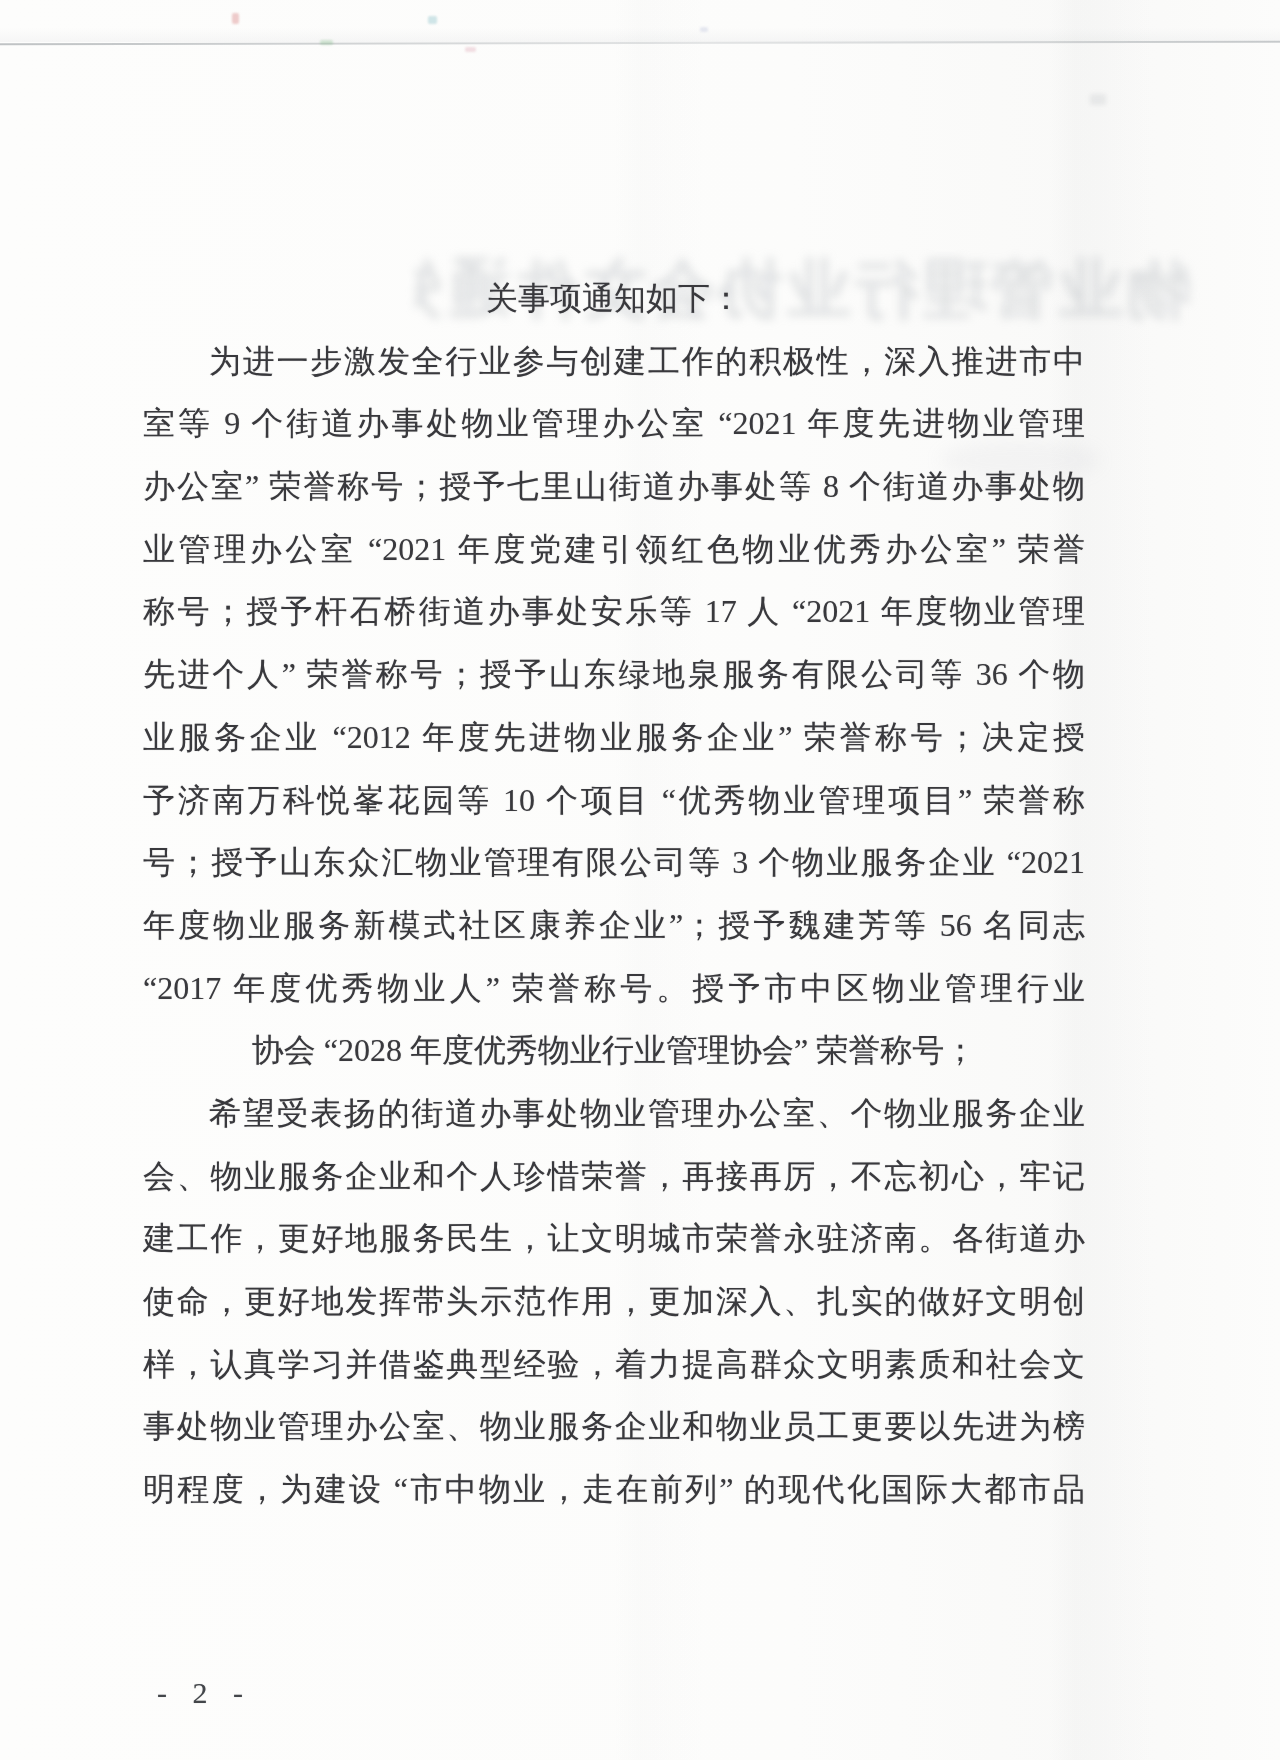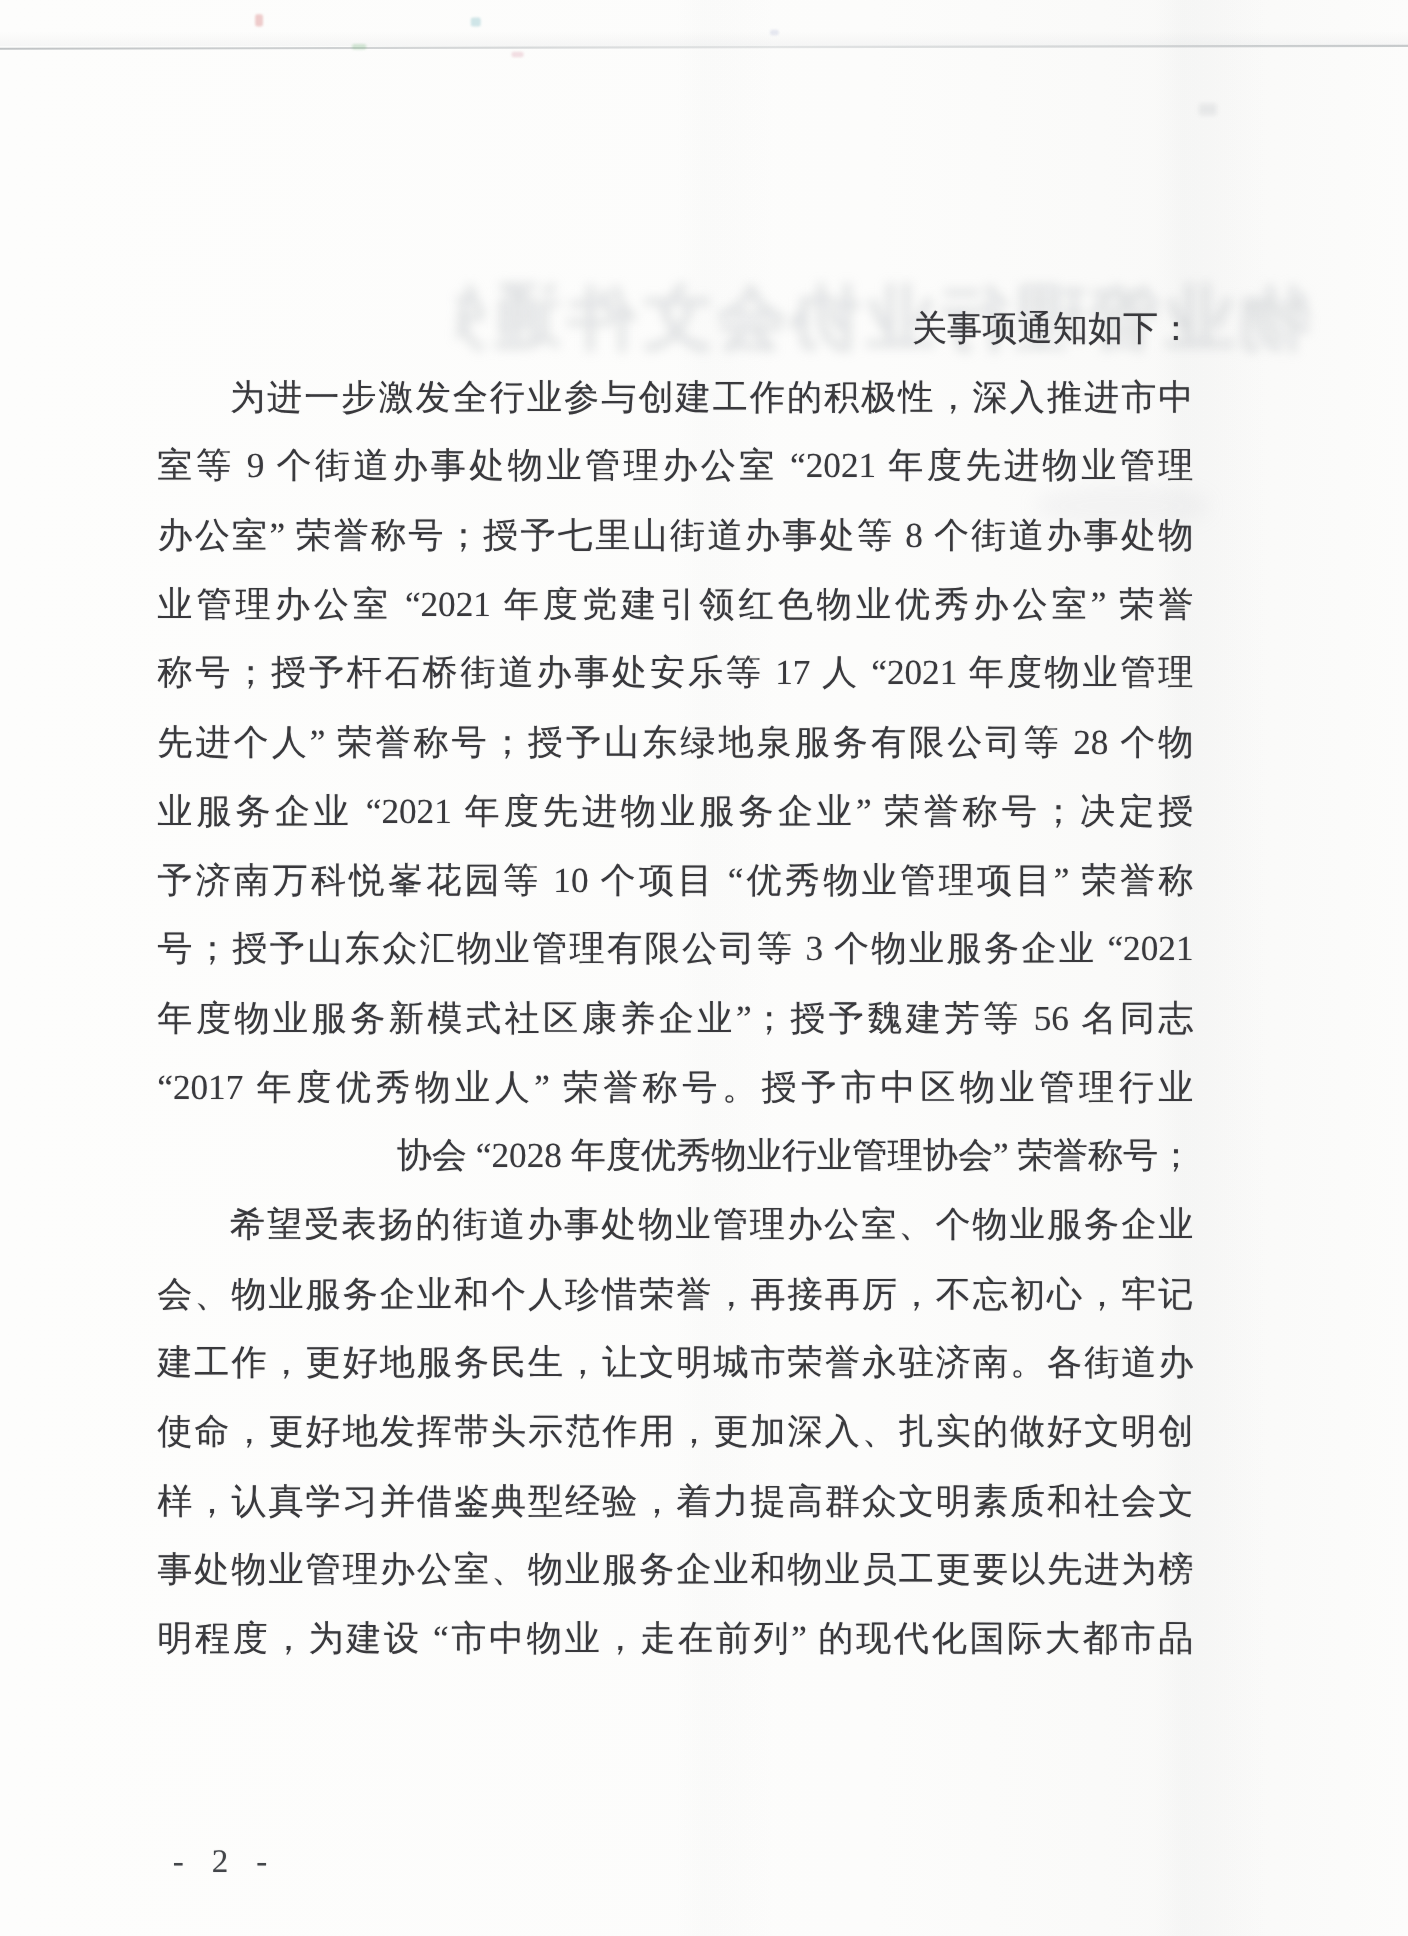--- a/index.html
+++ b/index.html
@@ -46,21 +46,21 @@
   .sp6{left:1090px;top:94px;width:16px;height:11px;background:rgba(170,175,180,0.20);filter:blur(2px);}
 
   .textblock{
     position:absolute;left:143px;top:267px;width:942px;
     font-size:32px;line-height:62.7px;color:#39393d;
     text-shadow:0 0 1px rgba(57,57,61,0.38);
   }
   .line{height:62.7px;overflow:hidden;}
   .j{text-align:justify;text-align-last:justify;text-justify:inter-character;}
   .indent{text-indent:66px;}
-  .plain{text-align:right;white-space:nowrap;}
+  .plain{text-align:center;white-space:nowrap;}
 
   .page-number{
     position:absolute;left:157px;top:1676px;
     font-size:30px;color:#43464a;letter-spacing:9px;white-space:nowrap;
     text-shadow:0 0 1px rgba(67,70,74,0.35);
   }
 </style>
 </head>
 <body>
 
@@ -78,22 +78,22 @@
 <div class="ghost">物业管理行业协会文件通知</div>
 <div class="ghost2"></div>
 
 <div class="textblock">
   <div class="line plain">关事项通知如下：</div>
   <div class="line j indent">为进一步激发全行业参与创建工作的积极性，深入推进市中</div>
   <div class="line j">室等 9 个街道办事处物业管理办公室 “2021 年度先进物业管理</div>
   <div class="line j">办公室” 荣誉称号；授予七里山街道办事处等 8 个街道办事处物</div>
   <div class="line j">业管理办公室 “2021 年度党建引领红色物业优秀办公室” 荣誉</div>
   <div class="line j">称号；授予杆石桥街道办事处安乐等 17 人 “2021 年度物业管理</div>
-  <div class="line j">先进个人” 荣誉称号；授予山东绿地泉服务有限公司等 28 个物</div>
-  <div class="line j">业服务企业 “2021 年度先进物业服务企业” 荣誉称号；决定授</div>
+  <div class="line j">先进个人” 荣誉称号；授予山东绿地泉服务有限公司等 36 个物</div>
+  <div class="line j">业服务企业 “2012 年度先进物业服务企业” 荣誉称号；决定授</div>
   <div class="line j">予济南万科悦峯花园等 10 个项目 “优秀物业管理项目” 荣誉称</div>
   <div class="line j">号；授予山东众汇物业管理有限公司等 3 个物业服务企业 “2021</div>
   <div class="line j">年度物业服务新模式社区康养企业”；授予魏建芳等 56 名同志</div>
   <div class="line j">“2017 年度优秀物业人” 荣誉称号。授予市中区物业管理行业</div>
   <div class="line plain">协会 “2028 年度优秀物业行业管理协会” 荣誉称号；</div>
   <div class="line j indent">希望受表扬的街道办事处物业管理办公室、个物业服务企业</div>
   <div class="line j">会、物业服务企业和个人珍惜荣誉，再接再厉，不忘初心，牢记</div>
   <div class="line j">建工作，更好地服务民生，让文明城市荣誉永驻济南。各街道办</div>
   <div class="line j">使命，更好地发挥带头示范作用，更加深入、扎实的做好文明创</div>
   <div class="line j">样，认真学习并借鉴典型经验，着力提高群众文明素质和社会文</div>

